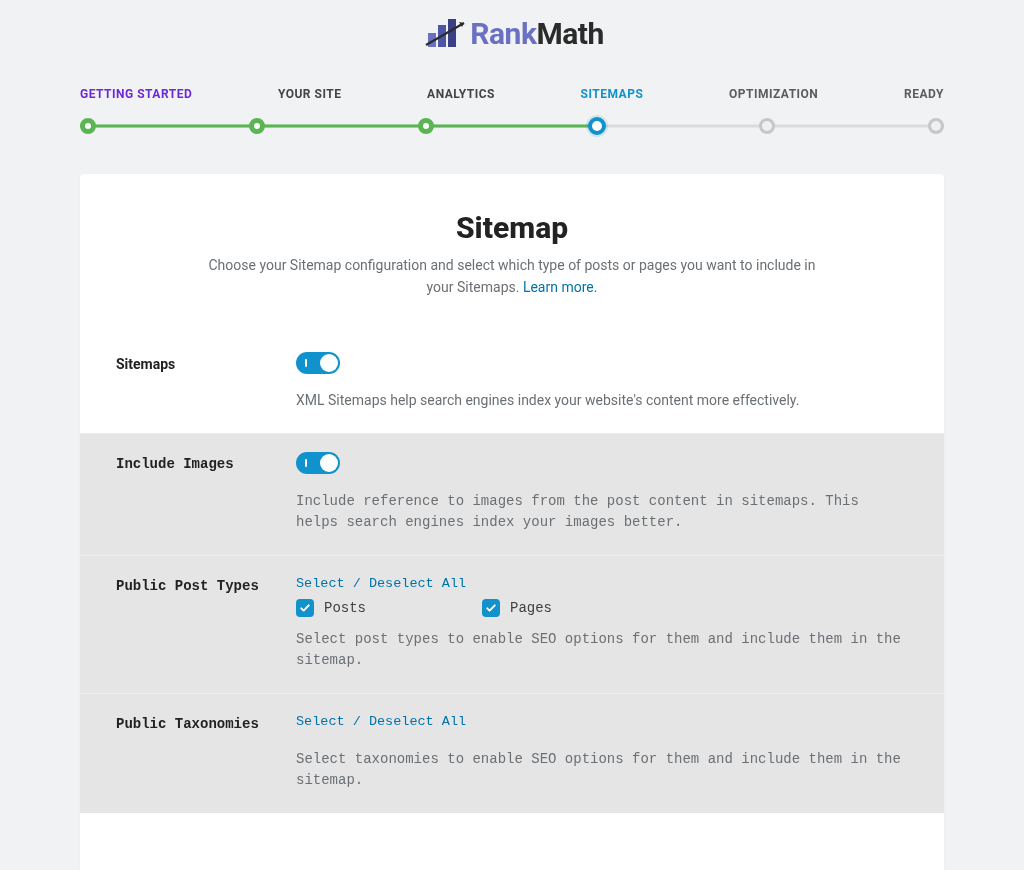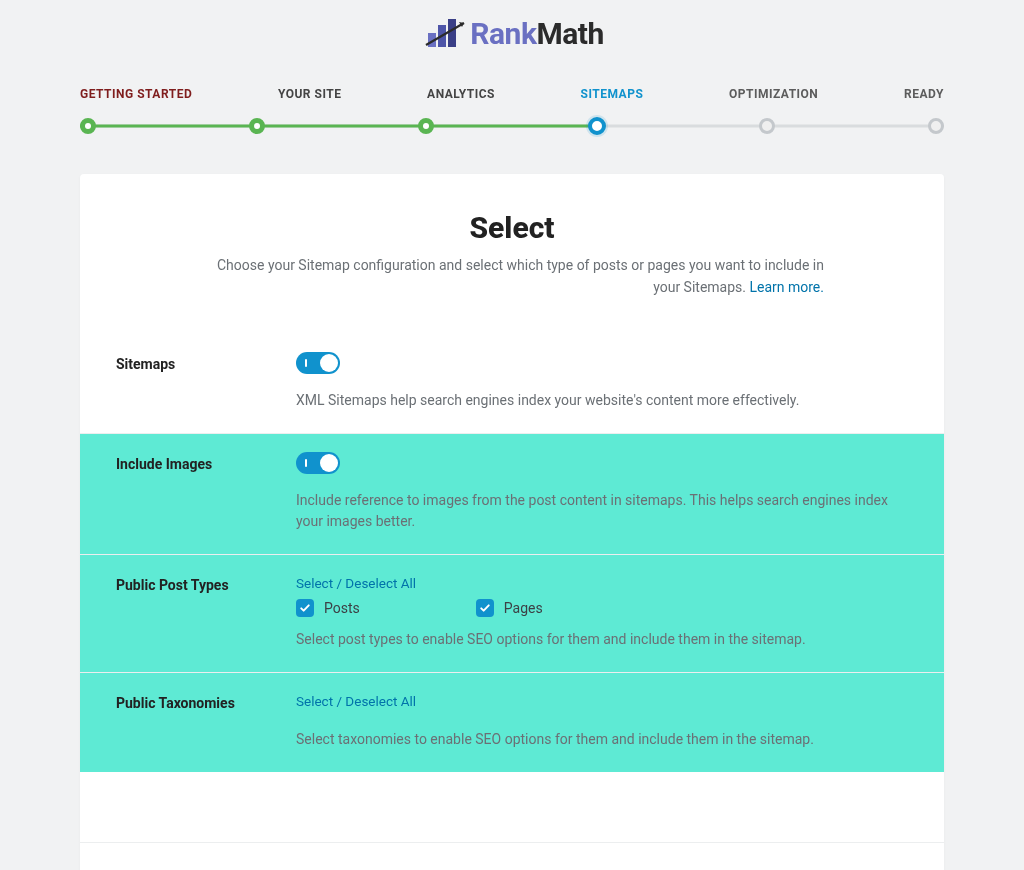--- a/index.html
+++ b/index.html
@@ -32,50 +32,50 @@
     .node.current { width: 18px; height: 18px; border: 4px solid #1092cd; background: #fff; box-shadow: 0 0 0 2px rgba(16,146,205,0.15); }
 
     .card {
       margin: 0 80px;
       background: #fff;
       border-radius: 4px;
       box-shadow: 0 1px 3px rgba(0,0,0,0.04);
     }
     .card-inner { padding: 36px 0 0 0; }
     .title { text-align: center; font-size: 30px; font-weight: 800; color: #222; margin-bottom: 10px; }
-    .subtitle { text-align: right; font-size: 14px; color: #6b7075; padding: 0 120px; line-height: 1.55; margin-bottom: 36px; }
+    .subtitle { text-align: center; font-size: 14px; color: #6b7075; padding: 0 120px; line-height: 1.55; margin-bottom: 36px; }
     .subtitle a { color: #0073aa; text-decoration: none; }
 
     .setting-row {
       display: flex;
       align-items: flex-start;
       padding: 18px 36px 22px 36px;
       gap: 20px;
     }
-    .setting-row.striped { background: #5eead4; border-top: 1px solid #eceeef; border-bottom: 1px solid #eceeef; }
+    .setting-row.striped { background: #e5e5e5; border-top: 1px solid #eceeef; border-bottom: 1px solid #eceeef; font-family: Liberation Mono, monospace; }
     .setting-row.plain { border-top: 0; }
     .setting-row.striped + .setting-row.striped { border-top: 0; }
     .setting-row.last-striped { border-bottom: 0; }
     .setting-row .label { flex: 0 0 160px; font-size: 14px; font-weight: 700; color: #222; padding-top: 4px; }
     .setting-row .control { flex: 1; }
     .desc { font-size: 14px; color: #6b7075; margin-top: 12px; line-height: 1.5; }
 
     .toggle { display: inline-block; width: 44px; height: 22px; background: #1092cd; border-radius: 22px; position: relative; cursor: pointer; }
     .toggle .knob { position: absolute; top: 2px; right: 2px; width: 18px; height: 18px; border-radius: 50%; background: #fff; }
     .toggle .dash { position: absolute; top: 50%; left: 9px; width: 2px; height: 8px; background: #fff; border-radius: 2px; transform: translateY(-50%);}
 
     .select-link { color: #0073aa; font-size: 13.5px; text-decoration: none; display: inline-block; margin-bottom: 8px; cursor: pointer; }
     .cb-row { display: flex; gap: 116px; margin-bottom: 6px; }
     .cb-item { display: inline-flex; align-items: center; gap: 10px; font-size: 14px; color: #3c4146; }
     .cb { width: 18px; height: 18px; background: #1092cd; border-radius: 4px; display: inline-flex; align-items: center; justify-content: center; cursor: pointer; }
     .cb svg { width: 12px; height: 12px; }
 
     .footer { display: flex; justify-content: space-between; align-items: center; padding: 30px 36px 34px 36px; border-top: 1px solid #eceeef; margin-top: 70px; }
 
-    .step-label:nth-child(1){ color:#7f1d1d;}
+    .step-label:nth-child(1){ color:#6d28d9;}
     .step-label:nth-child(4){ color:#1092cd;}
     .step-label:nth-child(2),.step-label:nth-child(3){ color:#444;}
   </style>
 </head>
 <body>
 
 <div class="page">
 
   <div class="logo-wrap">
     <span class="logo">
@@ -110,21 +110,21 @@
         <span class="node done"></span>
         <span class="node current"></span>
         <span class="node"></span>
         <span class="node"></span>
       </div>
     </div>
   </div>
 
   <div class="card">
     <div class="card-inner">
-      <h1 class="title">Select</h1>
+      <h1 class="title">Sitemap</h1>
       <p class="subtitle">
         <span>Choose your Sitemap configuration and select which type of posts or pages you want to include in your Sitemaps. </span><a href="#">Learn more.</a>
       </p>
 
       <div class="setting-row plain">
         <div class="label">Sitemaps</div>
         <div class="control">
           <span class="toggle">
             <span class="dash"></span><span class="knob"></span>
           </span>

